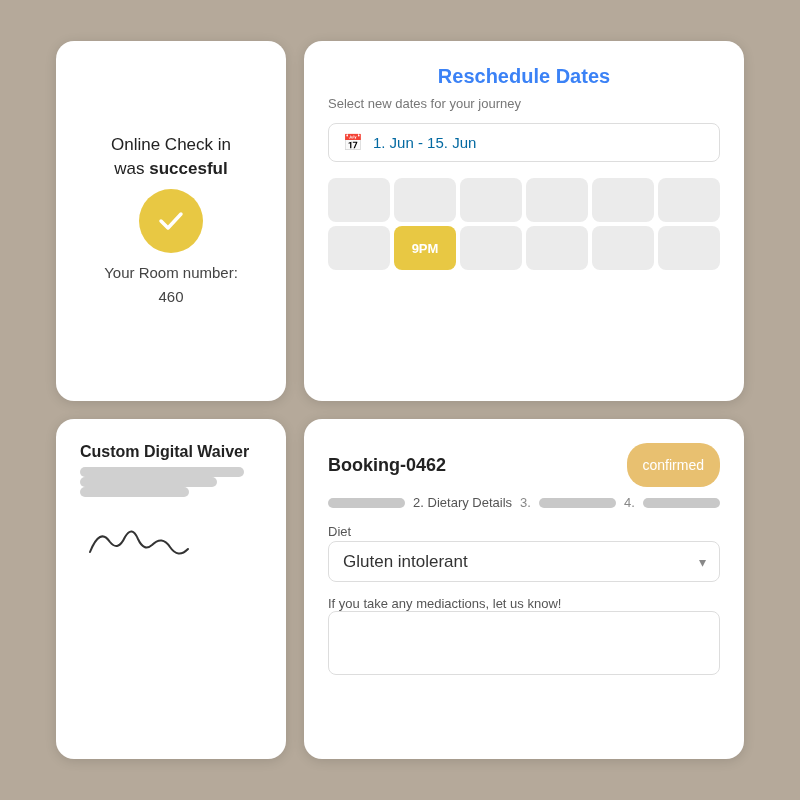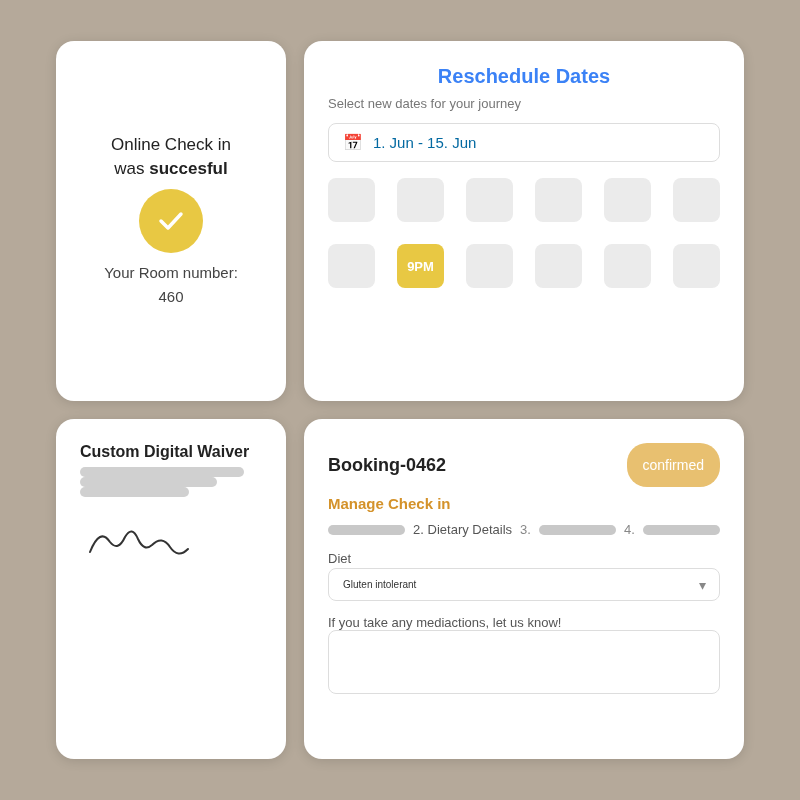--- a/index.html
+++ b/index.html
@@ -115,21 +115,21 @@
 
     .section-label {
       font-size: 13px;
       color: #777;
       margin-bottom: 10px;
     }
 
     .time-grid {
       display: grid;
       grid-template-columns: repeat(6, 1fr);
-      gap: 22px;
+      gap: 4px;
     }
 
     .time-cell {
       height: 44px;
       border-radius: 8px;
       background: #f0f0f0;
       display: flex;
       align-items: center;
       justify-content: center;
       font-size: 13px;
@@ -251,21 +251,21 @@
     .select-wrapper {
       position: relative;
       margin-bottom: 14px;
     }
 
     .select-field {
       width: 100%;
       border: 1.5px solid #ddd;
       border-radius: 8px;
       padding: 10px 14px;
-      font-size: 10px;
+      font-size: 17px;
       color: #333;
       appearance: none;
       background: #fff;
       cursor: pointer;
     }
 
     .select-arrow {
       position: absolute;
       right: 14px;
       top: 50%;
@@ -346,21 +346,20 @@
         <path d="M10 35 Q20 10 30 25 Q38 35 45 20 Q52 8 58 22 Q64 35 72 28 Q82 18 90 30 Q98 42 108 32" stroke="#333" stroke-width="2" fill="none" stroke-linecap="round" stroke-linejoin="round"></path>
       </svg>
     </div>
   </div>
 
   <div class="card card-booking">
     <div class="booking-header">
       <span class="booking-id">Booking-0462</span>
       <span class="confirmed-badge">confirmed</span>
     </div>
-    <div class="manage-checkin">Manage Check in</div>
 
     <div class="steps-row">
       <div class="step-pill"></div>
       <span class="step-label">2. Dietary Details</span>
       <span class="step-number">3.</span>
       <div class="step-pill"></div>
       <span class="step-number">4.</span>
       <div class="step-pill"></div>
     </div>
 

